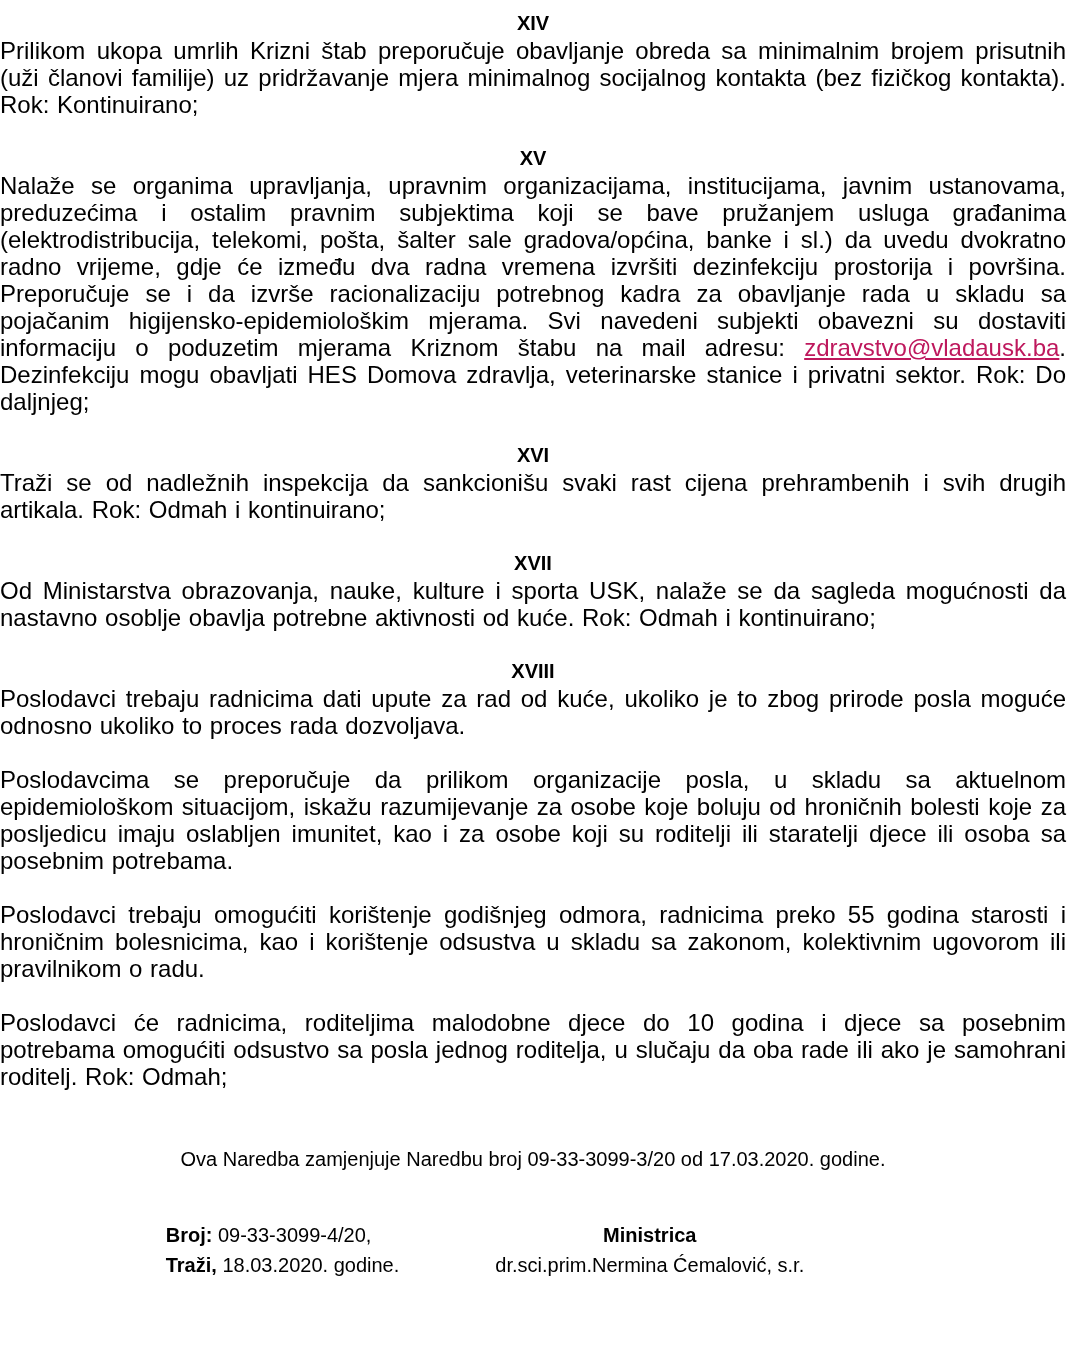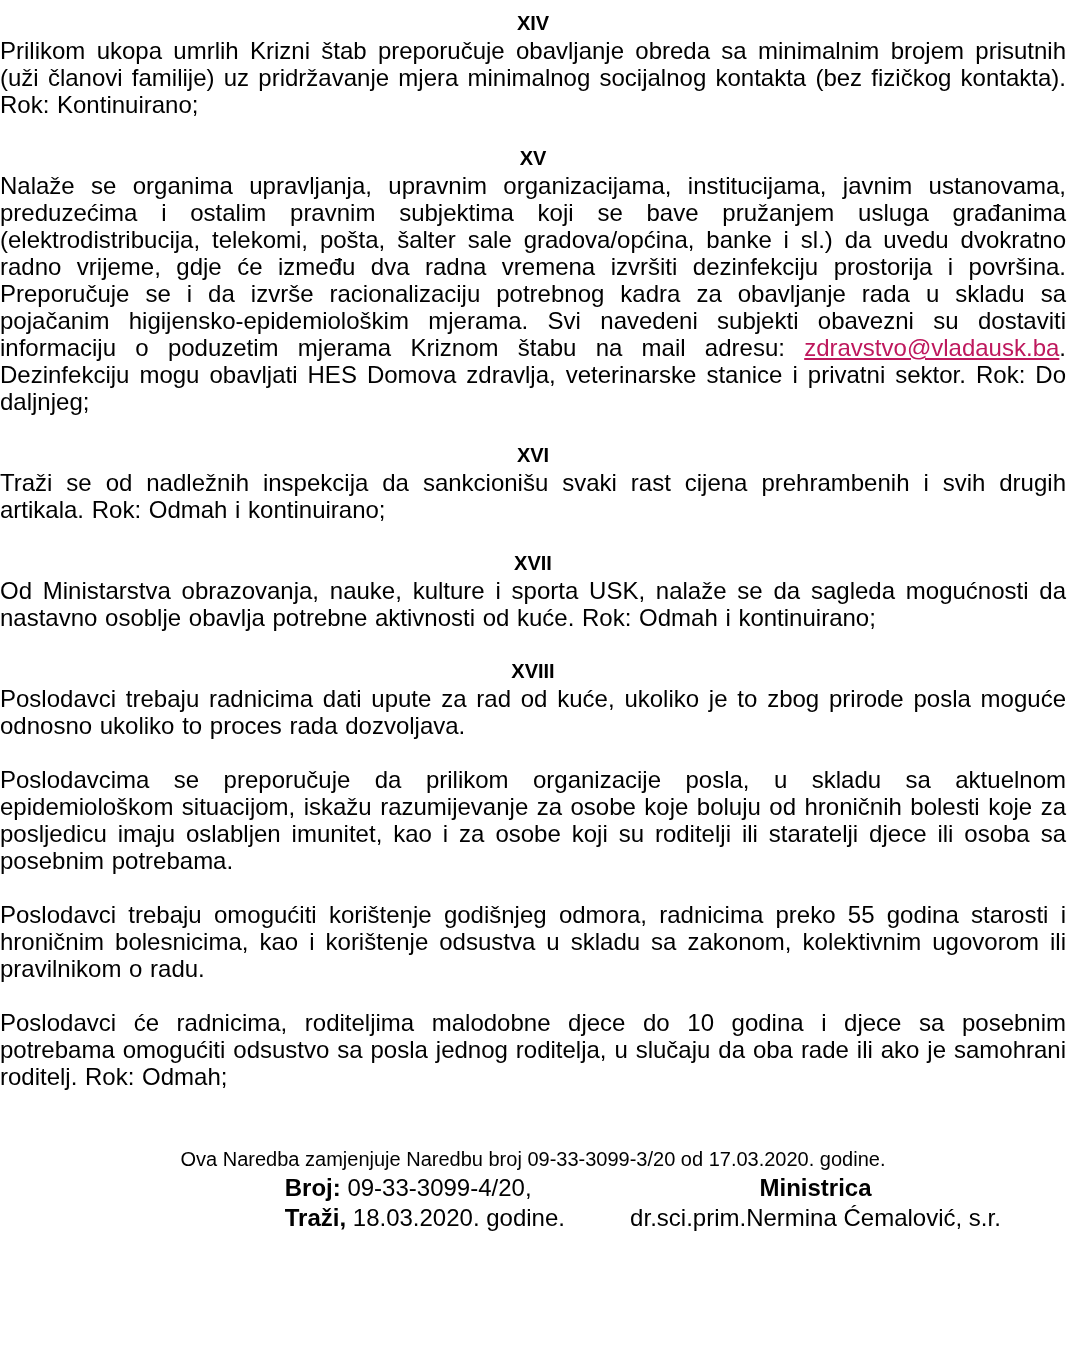--- a/index.html
+++ b/index.html
@@ -29,24 +29,25 @@
   p.para + p.para { margin-top: 27px; }
   .justify-last { text-align-last: justify; }
   a.email { color: #be185d; text-decoration: underline; }
   .closing {
     margin: 56px 0 0 0;
     font-size: 20px;
     line-height: 27px;
     text-align: center;
   }
   .footer {
+    margin-top: 47px;
     display: flex;
-    justify-content: flex-end;
+    justify-content: center;
     align-items: flex-start;
-    font-size: 24px;
+    font-size: 20px;
     line-height: 30px;
   }
   .footer-left { text-align: left; }
   .footer-right { width: 47%; text-align: center; }
   .b { font-weight: bold; }
 </style>
 </head>
 <body>
 
 <div class="doc">

